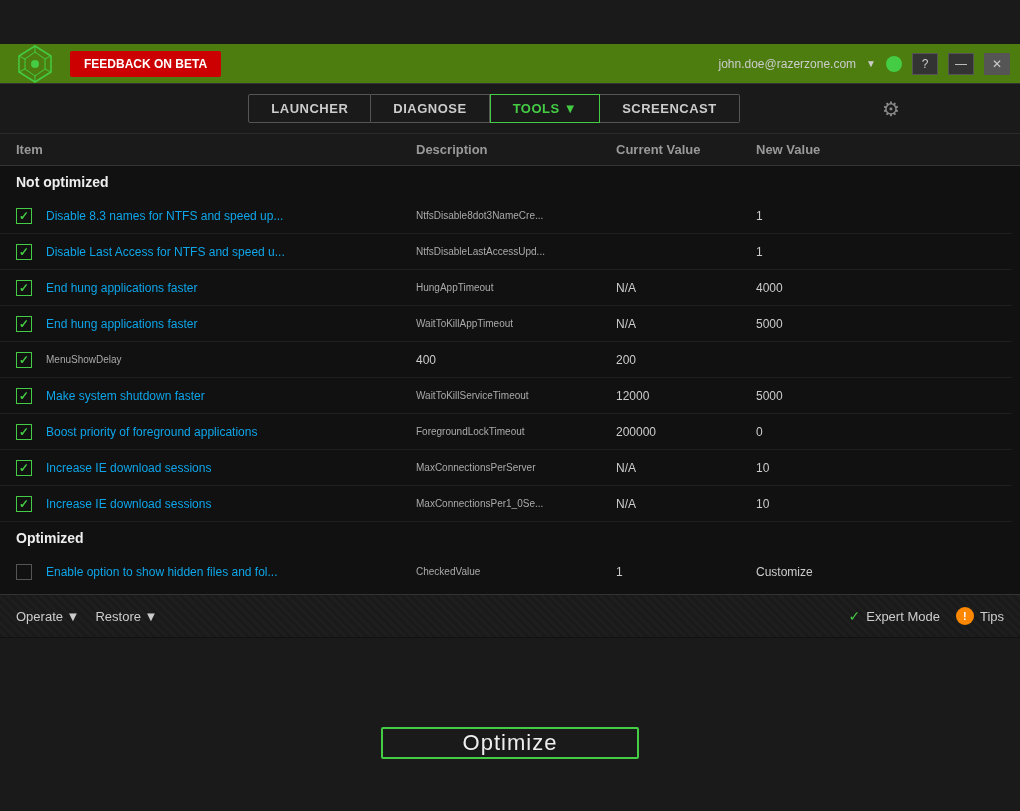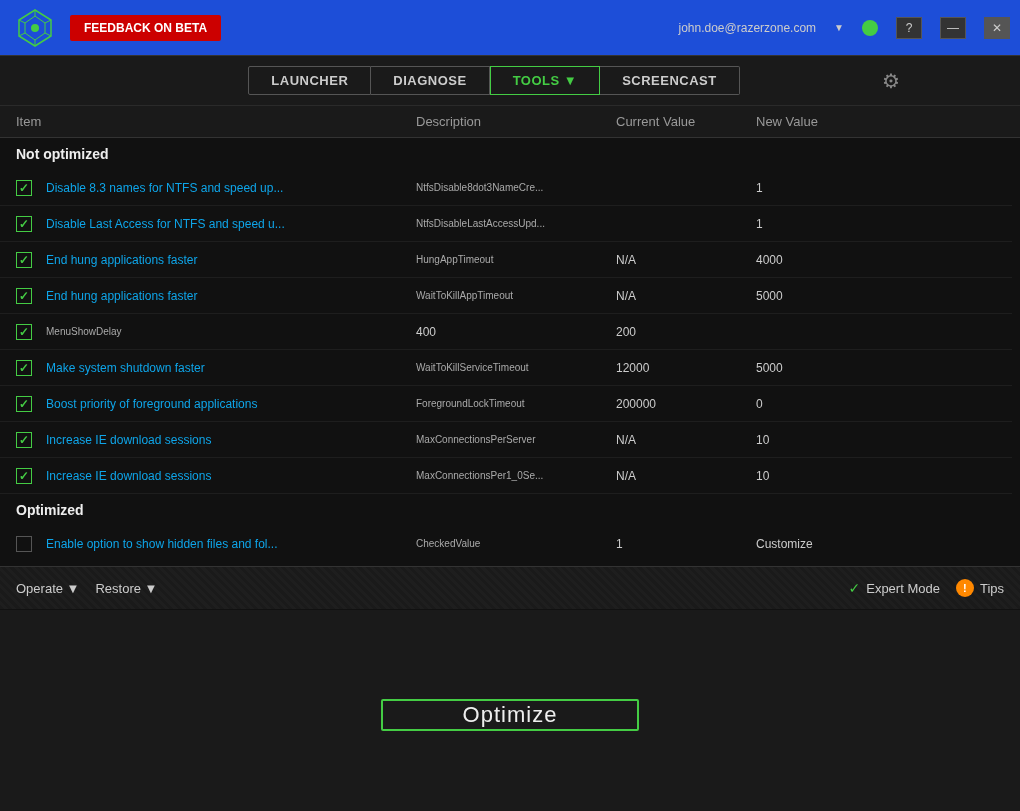--- a/index.html
+++ b/index.html
@@ -8,27 +8,28 @@
       height: 811px;
       background: #1a1a1a;
       font-family: Arial, sans-serif;
       color: #ccc;
       overflow: hidden;
       position: relative;
     }
 
     
     .title-bar {
-      background: #1d4ed8;
-      height: 56px;
+      background: #4d7c0f;
+      height: 40px;
       display: flex;
       align-items: center;
       padding: 0 10px;
       border-bottom: 1px solid #333;
       position: relative;
+      margin-top: 44px;
     }
     .logo {
       width: 50px;
       height: 45px;
       display: flex;
       align-items: center;
       justify-content: center;
     }
     .logo svg { width: 44px; height: 40px; }
     .feedback-btn {
@@ -40,21 +41,21 @@
       padding: 6px 14px;
       cursor: pointer;
       text-transform: uppercase;
       border-radius: 2px;
       margin-left: 10px;
     }
     .title-bar-right {
       margin-left: auto;
       display: flex;
       align-items: center;
-      gap: 18px;
+      gap: 10px;
     }
     .user-email {
       color: #ccc;
       font-size: 12px;
     }
     .dropdown-arrow { color: #ccc; font-size: 10px; }
     .green-dot {
       width: 16px; height: 16px;
       background: #44cc44;
       border-radius: 50%;
@@ -120,20 +121,21 @@
     .table-header {
       display: grid;
       grid-template-columns: 400px 200px 140px 140px 20px;
       background: #1a1a1a;
       border-bottom: 1px solid #333;
       padding: 8px 16px;
     }
     .table-header .col-label {
       color: #999;
       font-size: 13px;
+      font-weight: bold;
     }
 
     .table-content {
       overflow-y: auto;
       height: 420px;
       padding-right: 8px;
     }
     .table-content::-webkit-scrollbar { width: 8px; }
     .table-content::-webkit-scrollbar-track { background: #1a1a1a; }
     .table-content::-webkit-scrollbar-thumb { background: #555; border-radius: 4px; }

